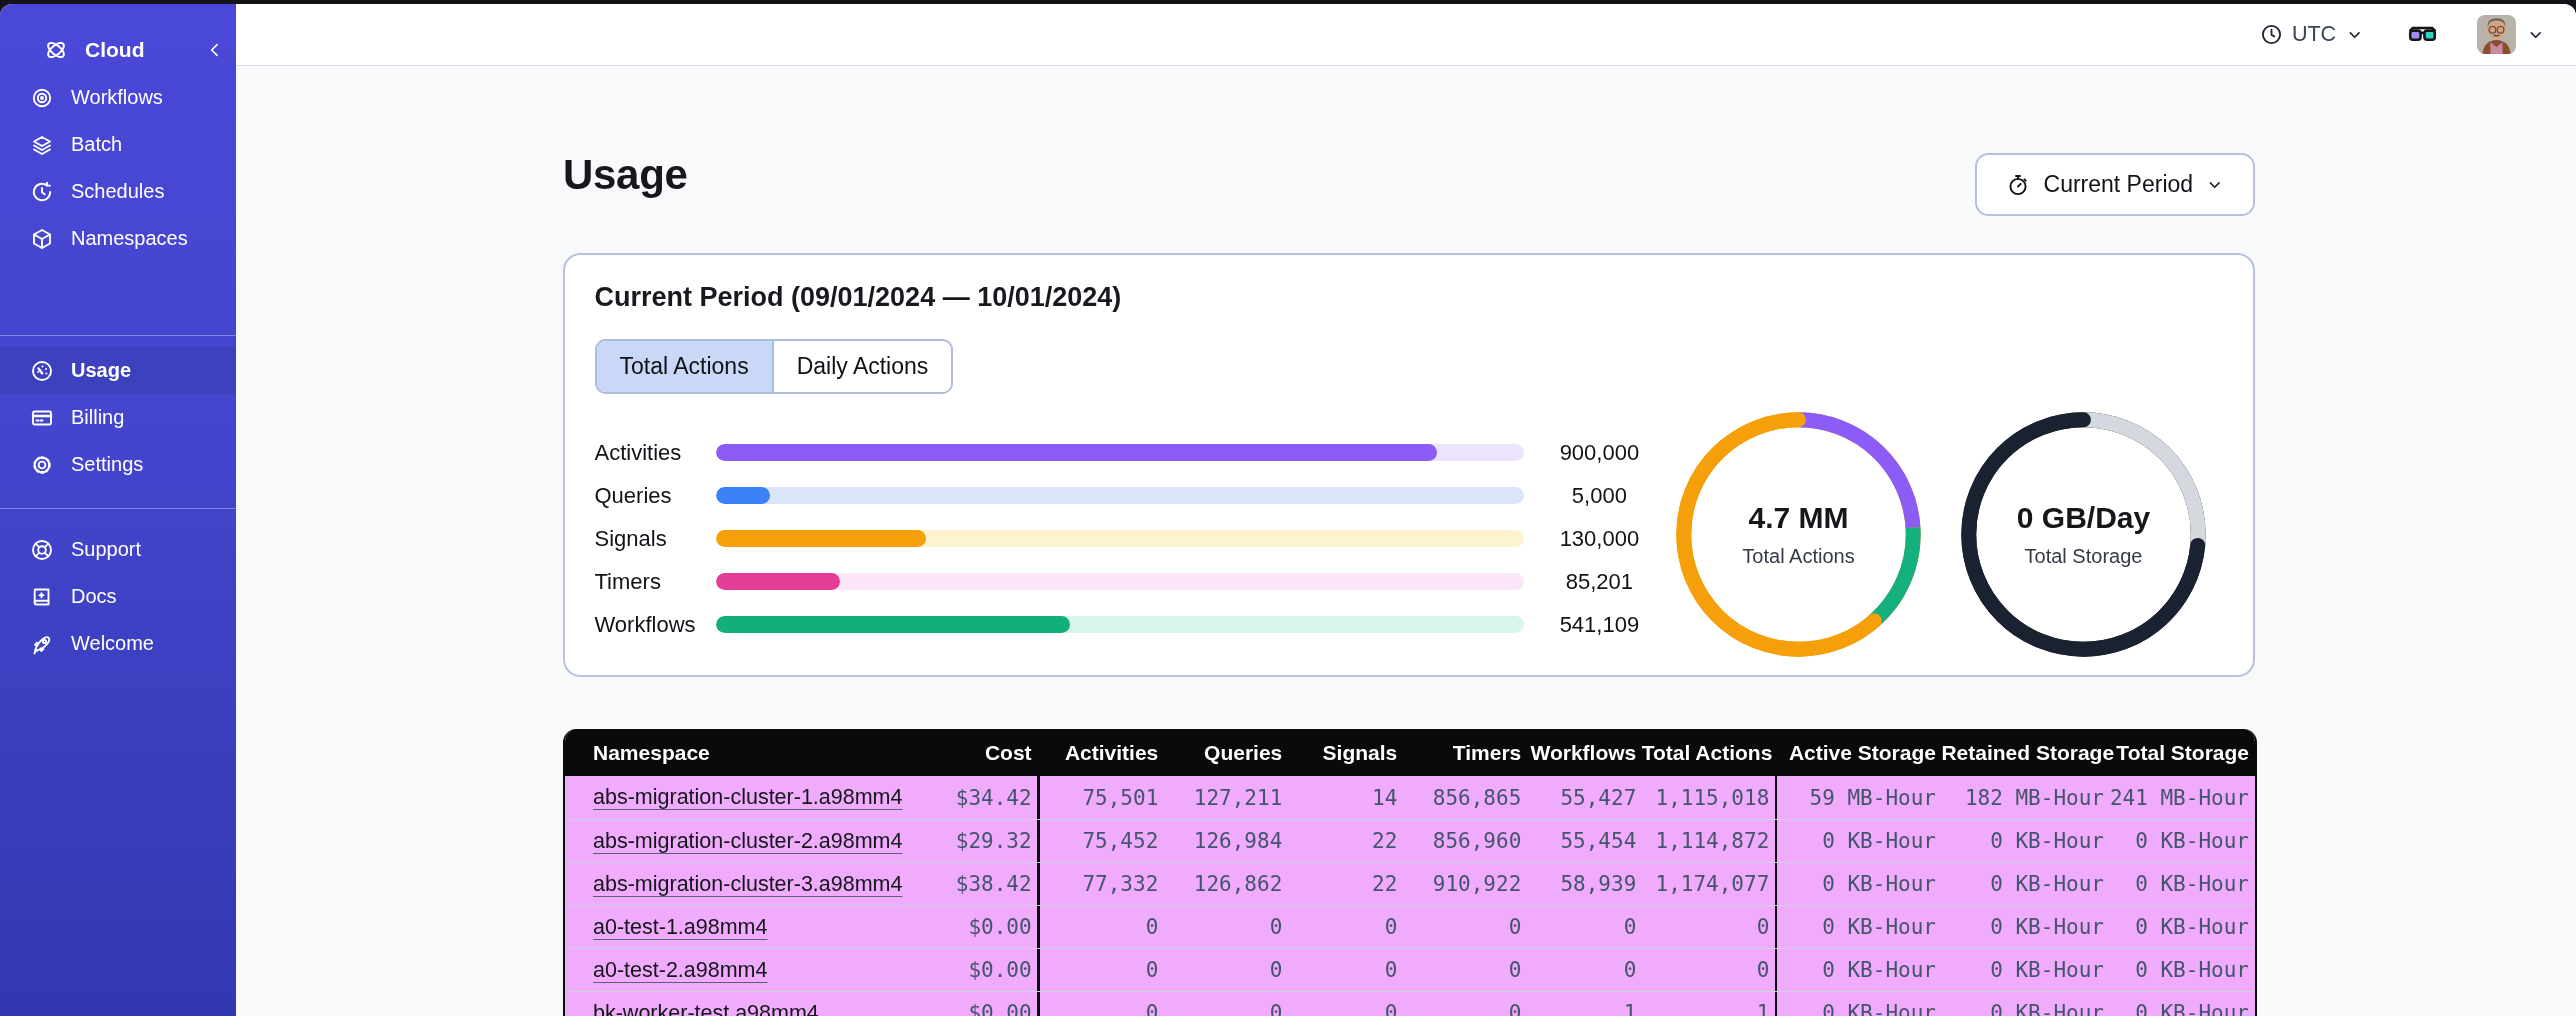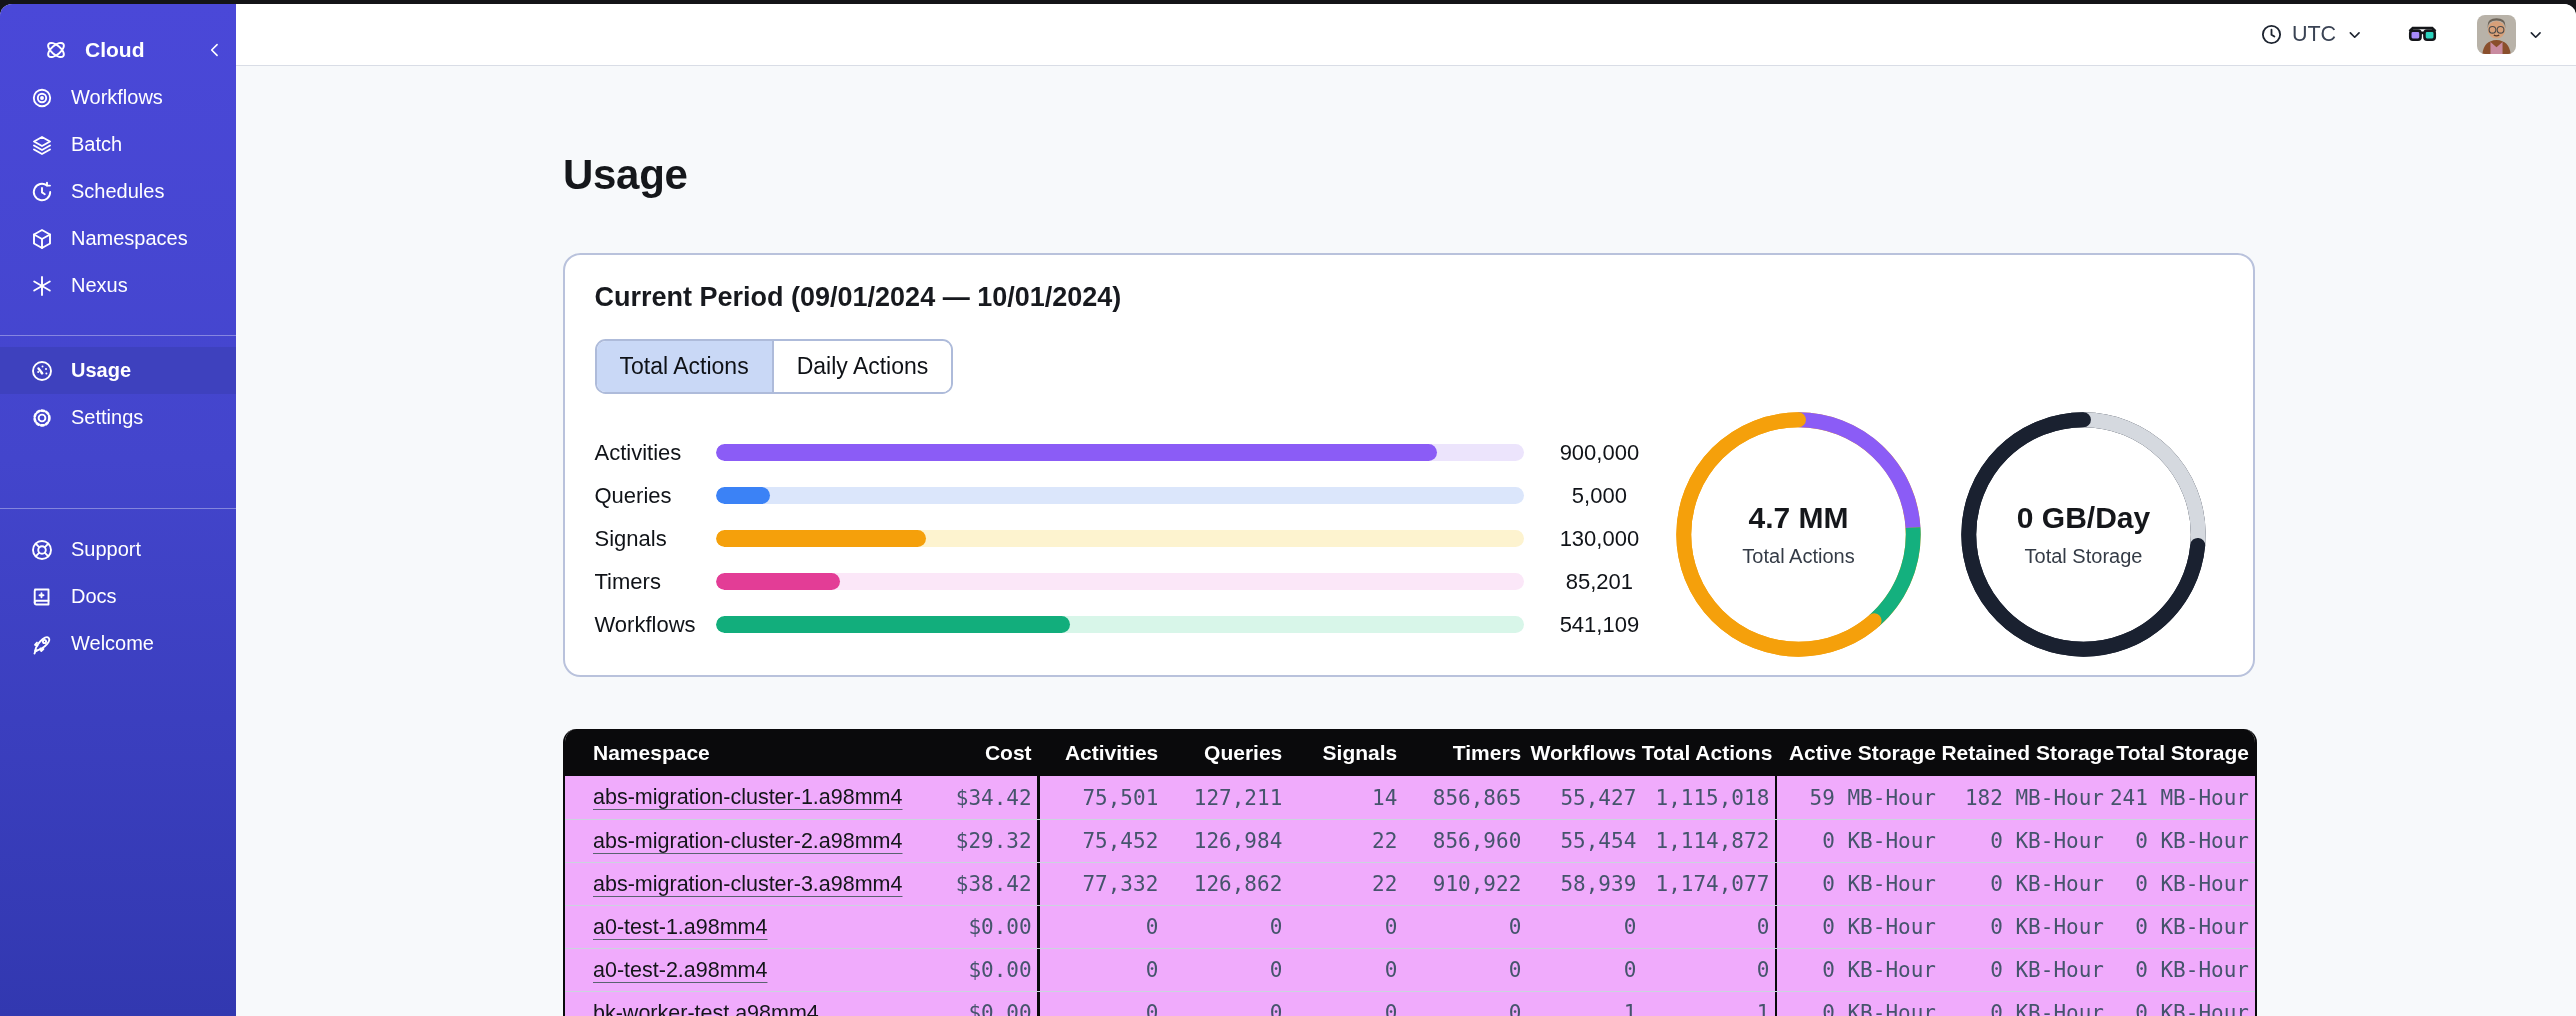--- a/index.html
+++ b/index.html
@@ -149,46 +149,46 @@
         <div class="nav-item">
           <span class="nav-icon">
             <svg viewBox="0 0 24 24" fill="none" stroke="currentColor" stroke-width="1.9" stroke-linecap="round" stroke-linejoin="round">
               <path d="M12 3 20 7.5v9L12 21 4 16.5v-9z"></path>
               <path d="M4 7.5 12 12l8-4.5"></path>
               <path d="M12 12v9"></path>
             </svg>
           </span>
           <span class="nav-label">Namespaces</span>
         </div>
-        <div class="nav-item">
-          <span class="nav-icon">
-            <svg viewBox="0 0 24 24" fill="none" stroke="currentColor" stroke-width="1.9" stroke-linecap="round" stroke-linejoin="round">
-              <path d="M12 3v18"></path>
-              <path d="M4.2 7.5 19.8 16.5"></path>
-              <path d="M19.8 7.5 4.2 16.5"></path>
-            </svg>
-          </span>
-          <span class="nav-label">Nexus</span>
-        </div>
       </div>
     <div class="side-divider" style="top:331px"></div>
     <div class="nav-group" id="nav-account">
         <div class="nav-item selected">
           <span class="nav-icon">
             <svg viewBox="0 0 24 24" fill="none" stroke="currentColor" stroke-width="1.9" stroke-linecap="round" stroke-linejoin="round">
               <circle cx="12" cy="12" r="9"></circle>
               <path d="M12 14 8.5 9.5" stroke-width="2.4"></path>
               <circle cx="12" cy="14.2" r="1.2" fill="currentColor" stroke="none"></circle>
               <circle cx="8.2" cy="13" r="1" fill="currentColor" stroke="none"></circle>
               <circle cx="12.5" cy="7.6" r="1" fill="currentColor" stroke="none"></circle>
               <circle cx="16" cy="10" r="1" fill="currentColor" stroke="none"></circle>
               <circle cx="16.4" cy="14.4" r="1" fill="currentColor" stroke="none"></circle>
             </svg>
           </span>
           <span class="nav-label">Usage</span>
+        </div>
+        <div class="nav-item">
+          <span class="nav-icon">
+            <svg viewBox="0 0 24 24" fill="none" stroke="currentColor" stroke-width="1.9" stroke-linecap="round" stroke-linejoin="round">
+              <rect x="3" y="5.5" width="18" height="13" rx="1.5"></rect>
+              <path d="M3 10h18" stroke-width="2.6"></path>
+              <path d="M6.5 14.5h2M10.5 14.5h2"></path>
+            </svg>
+          </span>
+          <span class="nav-label">Billing</span>
         </div>
         <div class="nav-item">
           <span class="nav-icon">
             <svg viewBox="0 0 24 24" fill="none" stroke="currentColor" stroke-width="1.9" stroke-linecap="round" stroke-linejoin="round">
               <circle cx="12" cy="12" r="7.4" stroke-width="2.6" stroke-dasharray="2.6 2.3"></circle>
               <circle cx="12" cy="12" r="3.4"></circle>
             </svg>
           </span>
           <span class="nav-label">Settings</span>
         </div>
@@ -267,20 +267,34 @@
     <span class="user-caret">
         <svg viewBox="0 0 24 24" width="17.4" height="17.4" fill="none" stroke="#1d2430" stroke-width="2.3" stroke-linecap="round" stroke-linejoin="round">
           <path d="M6 9.5 12 15.5 18 9.5"></path>
         </svg>
       </span>
   </header>
 
   <main class="main">
     <h1 class="page-title">Usage</h1>
 
+    <button class="period-btn">
+      <span class="icon24">
+          <svg viewBox="0 0 24 24" width="24" height="24" fill="none" stroke="#101318" stroke-width="1.9" stroke-linecap="round">
+            <circle cx="12" cy="13.5" r="7.6"></circle>
+            <path d="M10 3h4M12 3v2.9M12 13.5l2.6-2.6M18.5 6.5l1.2 1.2"></path>
+          </svg>
+        </span>
+      <span>Current Period</span>
+      <span class="icon24">
+          <svg viewBox="0 0 24 24" width="17.4" height="17.4" fill="none" stroke="#1d2430" stroke-width="2.3" stroke-linecap="round" stroke-linejoin="round">
+            <path d="M6 9.5 12 15.5 18 9.5"></path>
+          </svg>
+        </span>
+    </button>
 
     <section class="card">
       <div class="card-title">Current Period (09/01/2024 — 10/01/2024)</div>
       <div class="tabs" id="tabs">
           <div class="tab active">Total Actions</div>
           <div class="tab">Daily Actions</div>
         </div>
       <div class="bars" id="bars">
           <div class="bar-row">
             <span class="bar-label">Activities</span>

